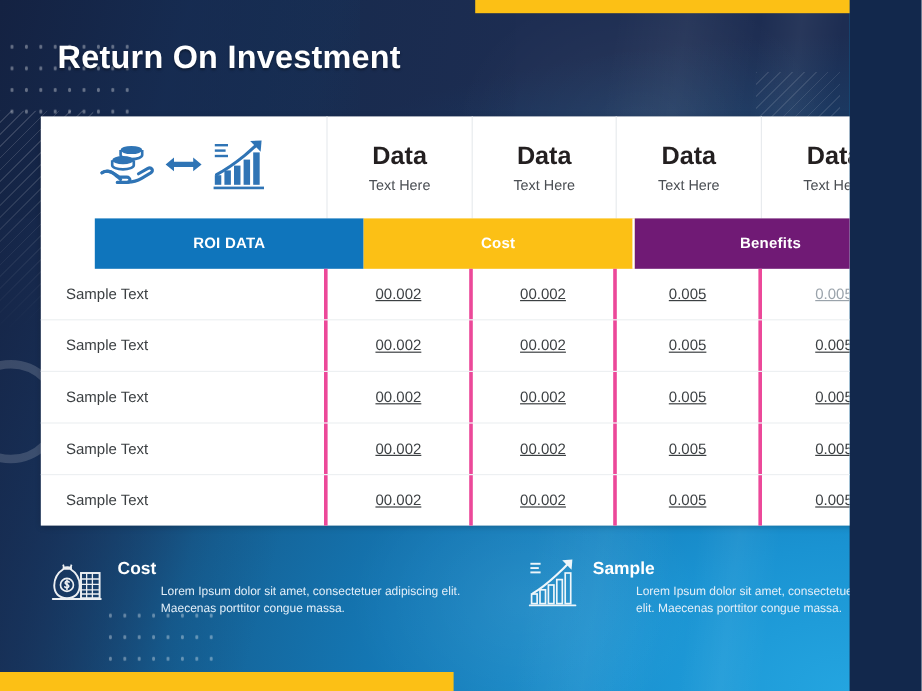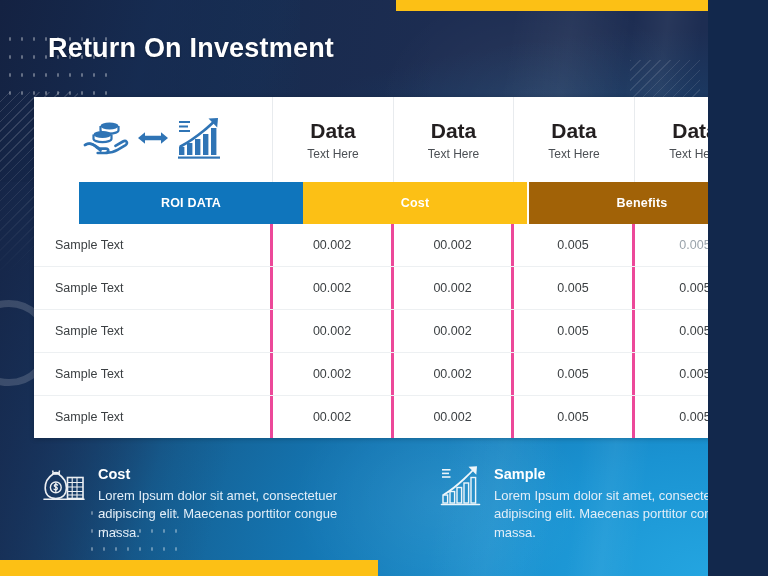--- a/index.html
+++ b/index.html
@@ -112,48 +112,49 @@
   
   .band-row{height:42px;}
   .band{
     display:flex;align-items:center;justify-content:center;
     font-size:12.5px;font-weight:bold;color:#ffffff;
     box-sizing:border-box;
     letter-spacing:.2px;
   }
   .band-roi{width:239px;background:#0f75bc;margin-left:45px;}
   .band-cost{width:241px;background:#fcc015;border-right:2px solid #ffffff;}
-  .band-ben{width:241px;background:#a16207;}
+  .band-ben{width:241px;background:#701a75;}
 
   
   .drow{height:42px;border-bottom:1px solid #edf0f2;}
   .drow:last-child{border-bottom:none;}
   .dcell{
     display:flex;align-items:center;
     border-right:3px solid #ec4899;
     box-sizing:border-box;
     font-size:12.5px;color:#3c4043;
   }
   .dcell:last-child{border-right:none;}
   .dlabel{justify-content:flex-start;padding-left:21px;}
-  .dnum{justify-content:center;}
+  .dnum{justify-content:center;text-decoration:underline;}
   .muted{color:#9aa3ab;}
 
   
   .callout{position:absolute;display:flex;align-items:flex-start;gap:12px;}
   .co-cost{left:40px;top:464px;width:350px;}
   .co-ben{left:440px;top:464px;width:330px;}
   .co-icon{flex:0 0 auto;opacity:.92;}
   .co-title{
     font-size:14.5px;font-weight:bold;color:#ffffff;
     margin:3px 0 5px 0;line-height:1;
   }
   .co-body{
-    font-size:13px;color:#e2eef8;line-height:1.45;
+    font-size:10px;color:#e2eef8;line-height:1.45;
     max-width:252px;
+    margin-left:36px;
   }
 </style>
 </head>
 <body>
 
 <div class="slide">
 
   <div class="bg-base"></div>
   <div class="bg-navy-top"></div>
   <div class="bg-diag"></div>

